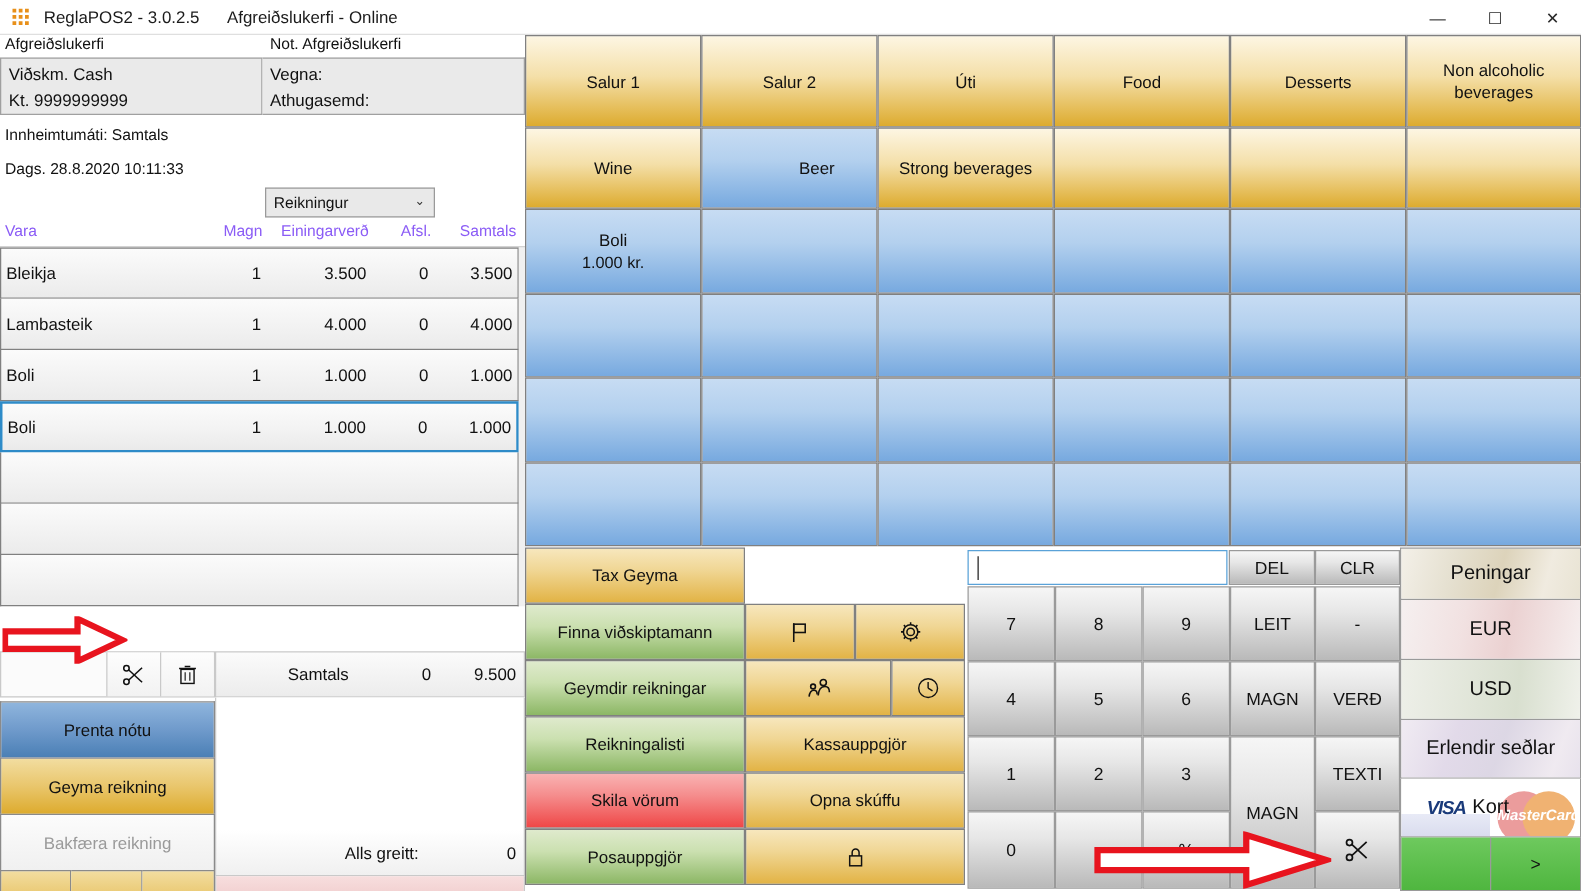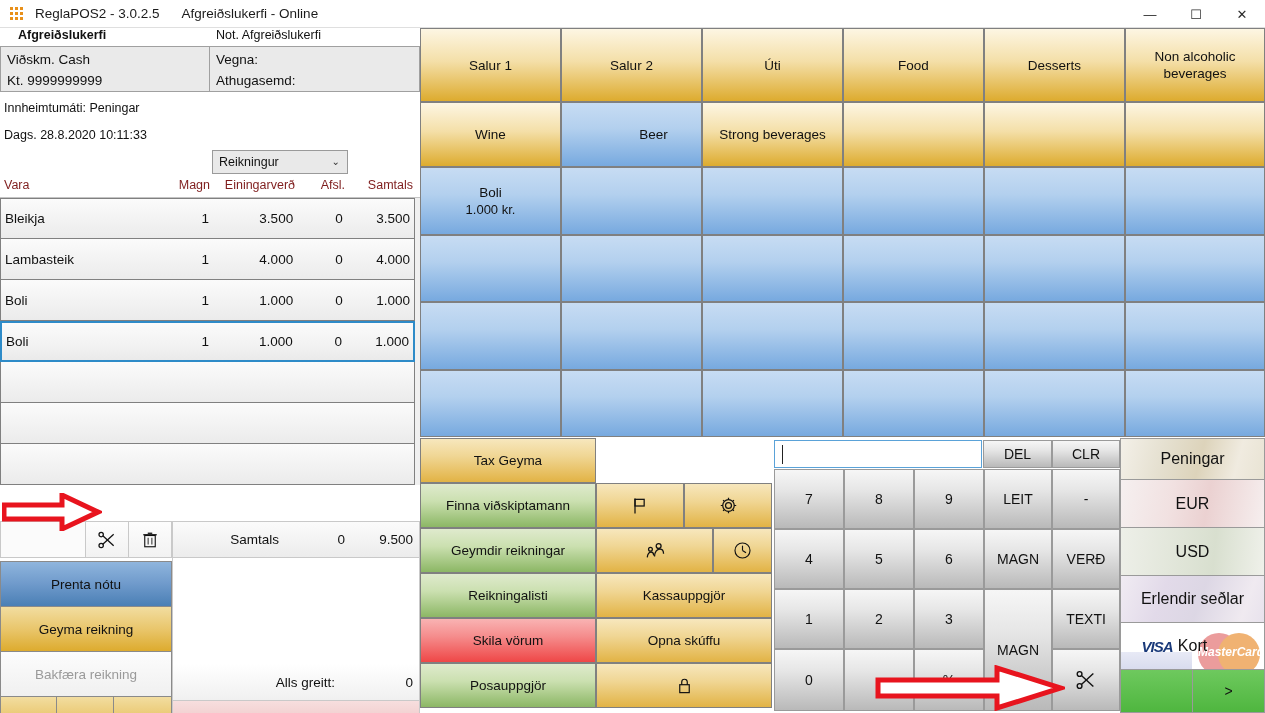--- a/index.html
+++ b/index.html
@@ -30,21 +30,21 @@
     width:46px; height:28px; display:flex; align-items:center; justify-content:center;
     font-size:13px; color:#2b2b2b; background:transparent;
   }
 
   
   .leftpanel {
     position:absolute; left:0; top:28px; width:420px; height:685px;
     background:#ffffff;
   }
   .lp-labels { display:flex; height:18px; font-size:12.5px; color:#111; }
-  .lp-labels .a { width:210px; padding-left:18px;font-weight:bold; }
+  .lp-labels .a { width:210px; padding-left:4px; }
   .lp-labels .b { width:210px; padding-left:6px; }
 
   .lp-boxes { display:flex; height:46px; margin:0 0 0 0; }
   .lp-box {
     background:#eaeaea; border:1px solid #a0a0a0;
     font-size:13.5px; color:#111; padding:2px 6px 0 6px;
     line-height:21px; overflow:hidden;
   }
   .lp-box.left { width:210px; }
   .lp-box.right { width:210px; border-left:none; }
@@ -53,21 +53,21 @@
 
   .lp-selectrow { height:30px; position:relative; }
   .lp-select {
     position:absolute; left:212px; top:4px; width:136px; height:24px;
     background:#e9e9e9; border:1px solid #9a9a9a;
     font-size:12.5px; color:#111; line-height:22px; padding-left:6px;
   }
   .lp-select .chev { position:absolute; right:7px; top:0; font-size:10px; color:#333; }
 
   .lp-head {
-    display:flex; height:22px; font-size:12.5px; color:#7f1d1d;
+    display:flex; height:22px; font-size:12.5px; color:#8b5cf6;
     border-bottom:1px solid #c4c4c4;
   }
   .lp-head .c { padding-top:2px; }
   .col-vara { width:160px; padding-left:4px; text-align:left; }
   .col-magn { width:50px; text-align:right; }
   .col-ein  { width:85px; text-align:right; }
   .col-afsl { width:50px; text-align:right; }
   .col-sam  { width:72px; text-align:right; padding-right:4px; }
 
   .lp-list { position:relative; width:420px; }
@@ -269,21 +269,21 @@
       <div class="lp-box left">
         <div>Viðskm. Cash</div>
         <div>Kt. 9999999999</div>
       </div>
       <div class="lp-box right">
         <div>Vegna:</div>
         <div>Athugasemd:</div>
       </div>
     </div>
 
-    <div class="lp-info">Innheimtumáti: Peningar</div>
+    <div class="lp-info">Innheimtumáti: Samtals</div>
     <div class="lp-info">Dags. 28.8.2020 10:11:33</div>
 
     <div class="lp-selectrow">
       <div class="lp-select">
         <span>Reikningur</span>
         <span class="chev">⌄</span>
       </div>
     </div>
 
     <div class="lp-head">

